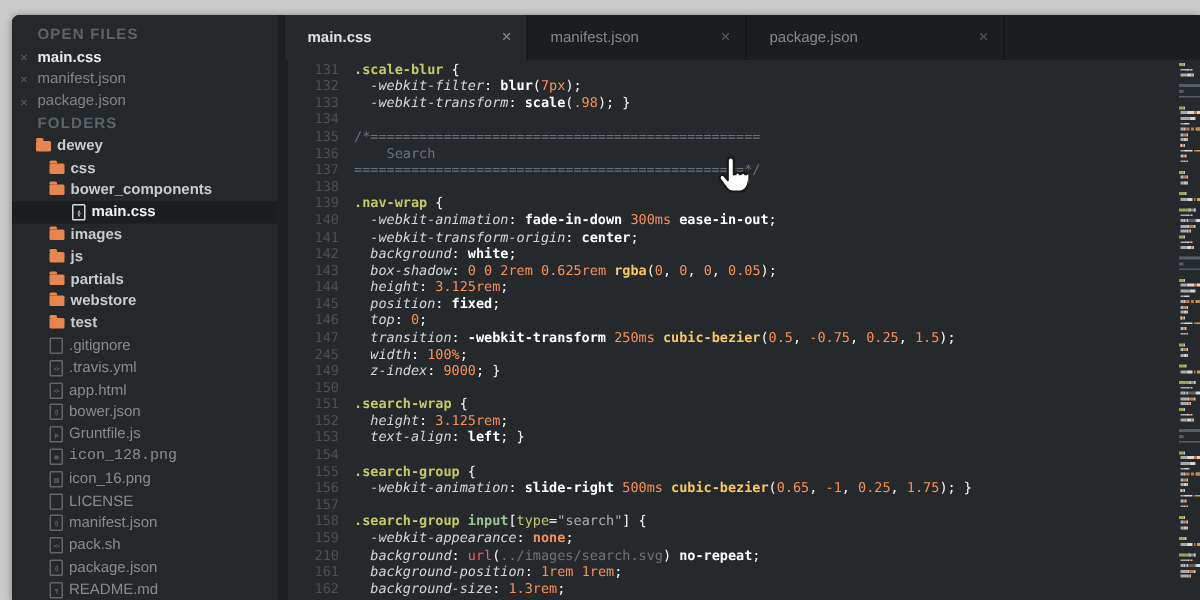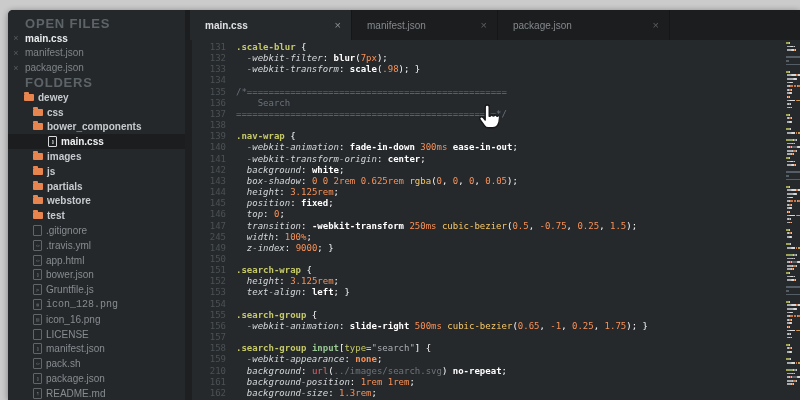--- a/index.html
+++ b/index.html
@@ -9,21 +9,21 @@
   }
   .window{
     position:absolute;left:8px;top:10px;right:0;bottom:0;
     border-radius:5px 0 0 0;overflow:hidden;display:flex;
     background:#26292c;box-shadow:0 1px 6px rgba(0,0,0,.4);
   }
   
   .sidebar{width:177px;flex:none;background:#25282b;padding-top:6px;overflow:hidden;}
   .srow{height:14.8px;display:flex;align-items:center;white-space:nowrap;}
   .srow .lbl{font-size:10px;color:#878d91;}
-  .shead{padding-left:17px;font-size:13px;font-weight:bold;letter-spacing:.8px;color:#5d6468;}
+  .shead{padding-left:17px;font-size:10px;font-weight:bold;letter-spacing:.8px;color:#5d6468;}
   .openfile{padding-left:4px;}
   .openfile .close{width:8px;font-size:9px;color:#565b5f;margin-right:5px;text-align:center;line-height:8px;}
   .openfile .lbl{color:#7f8488;}
   .openfile.active .lbl{color:#e9ebec;font-weight:bold;}
   .tree-item.selected{background:#1b1d1f;}
   .folder-ic{width:10px;height:7px;background:#e8854f;border-radius:1px;position:relative;flex:none;margin-right:4px;}
   .folder-ic::before{content:"";position:absolute;top:-2px;left:0;width:5px;height:2px;background:#e8854f;border-radius:1px 1px 0 0;}
   .file-ic{width:7px;height:9px;border:1px solid #5f6569;border-radius:1px;flex:none;margin-right:4px;
     display:flex;align-items:center;justify-content:center;font-size:4px;letter-spacing:-.5px;color:#777d81;overflow:hidden;}
   .tree-item .lblf{font-size:10px;color:#c6cbcf;font-weight:bold;}
@@ -50,21 +50,21 @@
   
   .tok-sel{color:#c6c968;font-weight:bold;}
   .tok-ele{color:#99c794;font-weight:bold;}
   .tok-attr{color:#c6c968;}
   .tok-str{color:#a9aeb2;}
   .tok-prop{color:#d4d7d9;font-style:italic;}
   .tok-punc{color:#fbfbfb;}
   .tok-num{color:#f99157;}
   .tok-kw{color:#ffffff;font-weight:bold;}
   .tok-const{color:#f99157;font-weight:bold;}
-  .tok-fn{color:#fac863;}
+  .tok-fn{color:#fac863;font-weight:bold;}
   .tok-url{color:#ec5f67;}
   .tok-path{color:#6d7479;}
   .tok-comment{color:#68727c;}
   .tok-plain{color:#d0d0d0;}
   
   .minimap{width:14px;flex:none;padding-top:2px;overflow:hidden;}
   .mrow{height:1.8px;margin-bottom:1.8px;white-space:nowrap;font-size:0;}
   .mrow span{display:inline-block;height:1.8px;}
   
   .cursor{position:absolute;left:475px;top:104px;z-index:50;pointer-events:none;}

